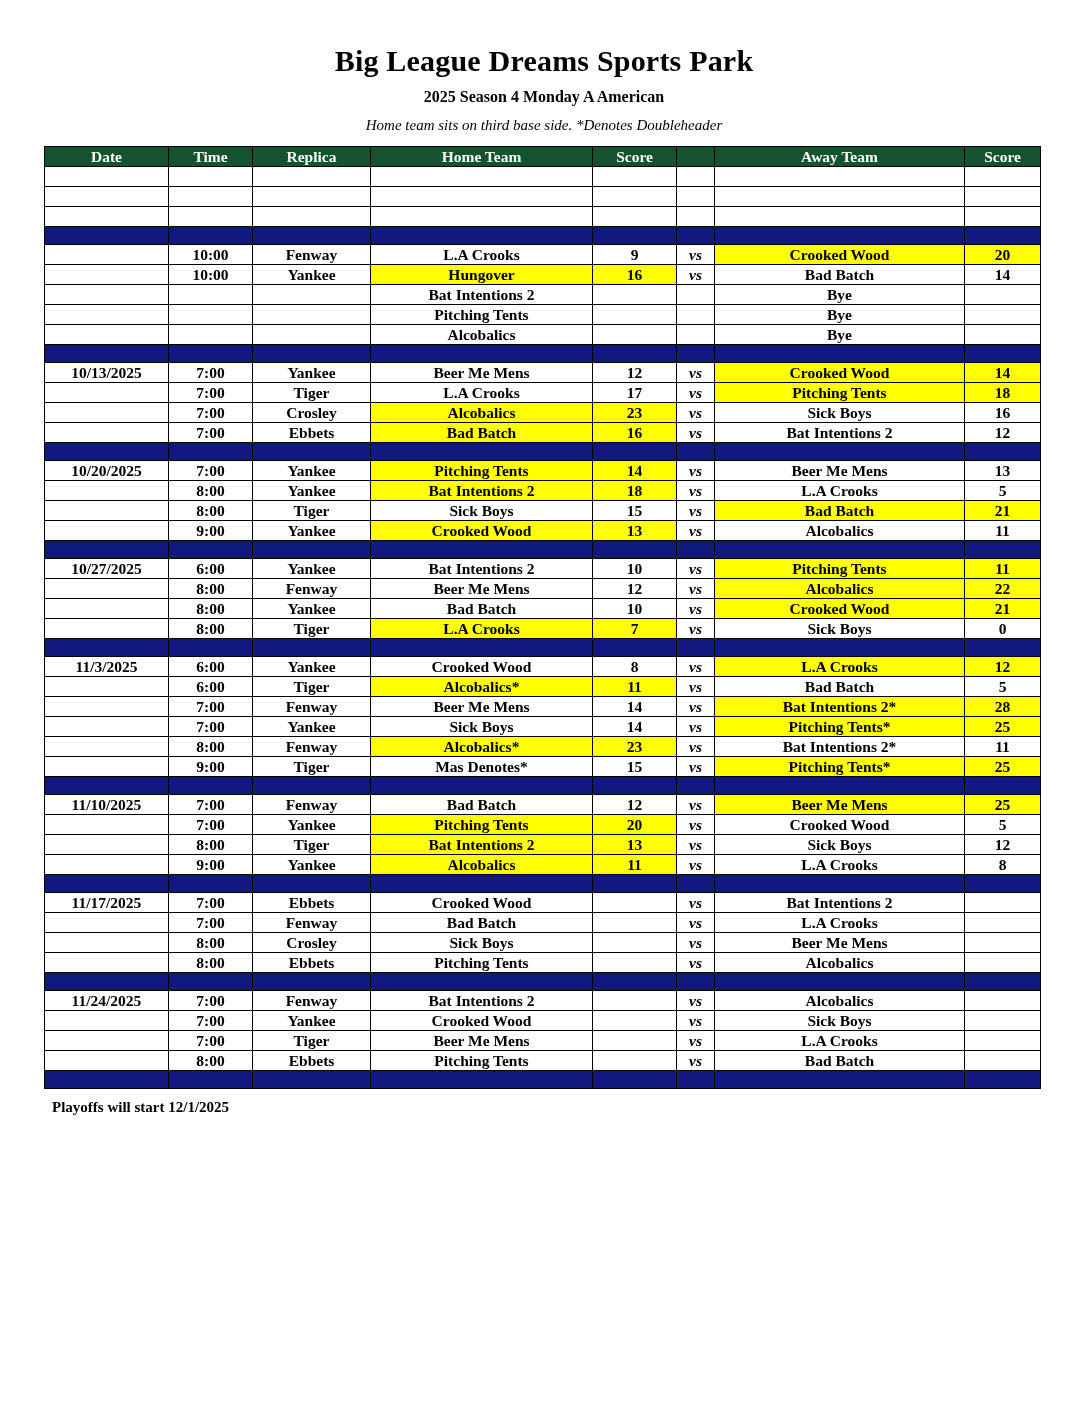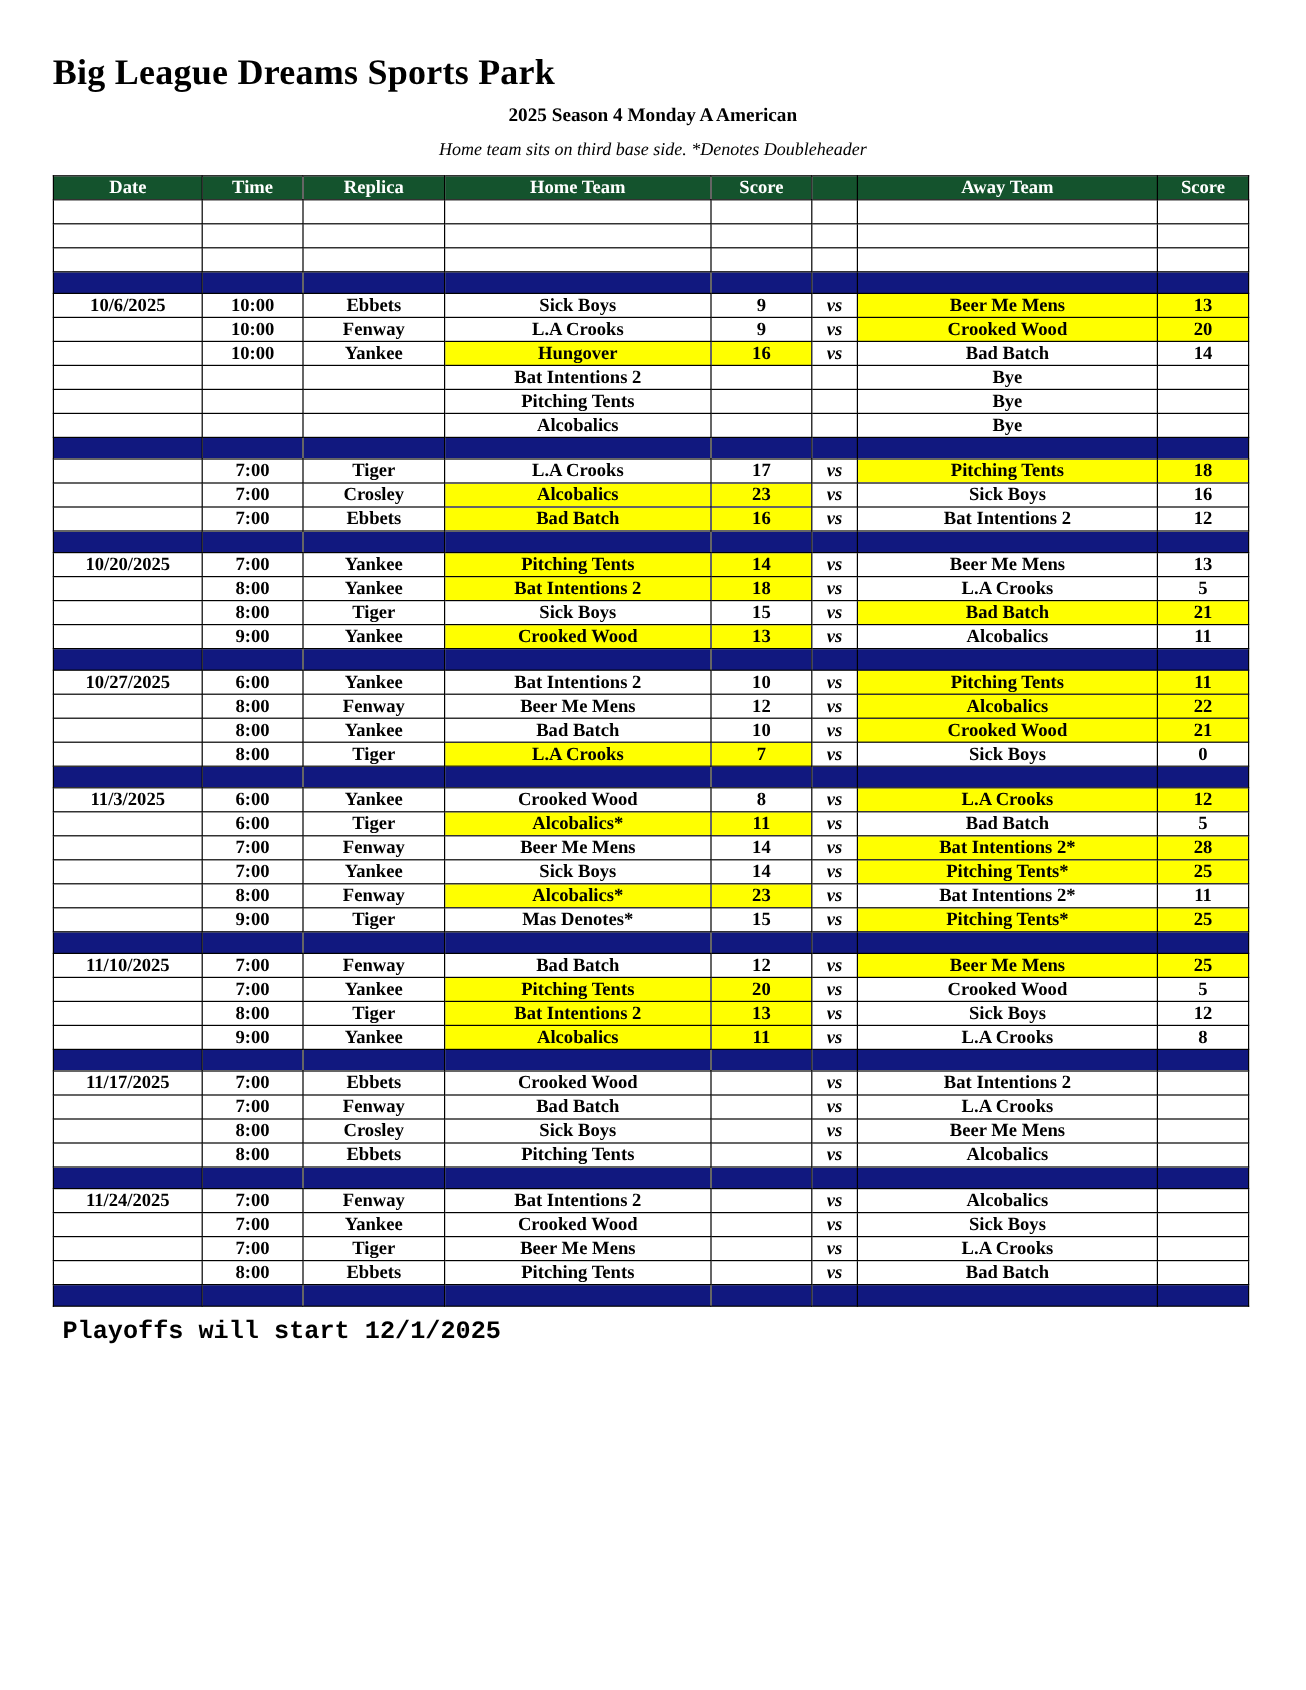--- a/index.html
+++ b/index.html
@@ -14,21 +14,21 @@
     color: #000000;
   }
   .page {
     width: 1088px;
     height: 1408px;
     position: relative;
     box-sizing: border-box;
     padding: 38px 44px 0 44px;
   }
   .doc-title {
-    text-align: left;
+    text-align: center;
     font-size: 30px;
     font-weight: bold;
     letter-spacing: 0.2px;
     margin: 6px 0 0 0;
     font-family: "Liberation Serif", serif;
   }
   .doc-subtitle {
     text-align: center;
     font-size: 16px;
     font-weight: bold;
@@ -91,24 +91,23 @@
     font-style: italic;
     font-weight: bold;
     font-size: 14px;
   }
   td.date { font-weight: bold; }
   td.time { font-weight: bold; }
   td.replica { font-weight: bold; }
   td.team { font-weight: bold; }
   td.score { font-weight: bold; }
   .footer-note {
-    font-size: 21px;
+    font-size: 15px;
     font-weight: bold;
     margin: 10px 0 0 8px;
-    font-family: Liberation Mono, monospace;
   }
 </style>
 </head>
 <body>
 
 <div class="page">
 
   <div class="doc-title">Big League Dreams Sports Park</div>
   <div class="doc-subtitle">2025 Season 4 Monday A American</div>
   <div class="doc-note">Home team sits on third base side.  *Denotes Doubleheader</div>
@@ -171,30 +170,20 @@
           <td></td>
           <td></td>
           <td></td>
           <td></td>
           <td></td>
           <td></td>
           <td></td>
           <td></td>
         </tr>
         <tr>
-          <td class="date">10/6/2025</td>
-          <td class="time">10:00</td>
-          <td class="replica">Ebbets</td>
-          <td class="team">Sick Boys</td>
-          <td class="score">9</td>
-          <td class="vs">vs</td>
-          <td class="team hl">Beer Me Mens</td>
-          <td class="score hl">13</td>
-        </tr>
-        <tr>
           <td class="date"></td>
           <td class="time">10:00</td>
           <td class="replica">Fenway</td>
           <td class="team">L.A Crooks</td>
           <td class="score">9</td>
           <td class="vs">vs</td>
           <td class="team hl">Crooked Wood</td>
           <td class="score hl">20</td>
         </tr>
         <tr>
@@ -239,20 +228,30 @@
         </tr>
         <tr class="sep">
           <td></td>
           <td></td>
           <td></td>
           <td></td>
           <td></td>
           <td></td>
           <td></td>
           <td></td>
+        </tr>
+        <tr>
+          <td class="date">10/13/2025</td>
+          <td class="time">7:00</td>
+          <td class="replica">Yankee</td>
+          <td class="team">Beer Me Mens</td>
+          <td class="score">12</td>
+          <td class="vs">vs</td>
+          <td class="team hl">Crooked Wood</td>
+          <td class="score hl">14</td>
         </tr>
         <tr>
           <td class="date"></td>
           <td class="time">7:00</td>
           <td class="replica">Tiger</td>
           <td class="team">L.A Crooks</td>
           <td class="score">17</td>
           <td class="vs">vs</td>
           <td class="team hl">Pitching Tents</td>
           <td class="score hl">18</td>

